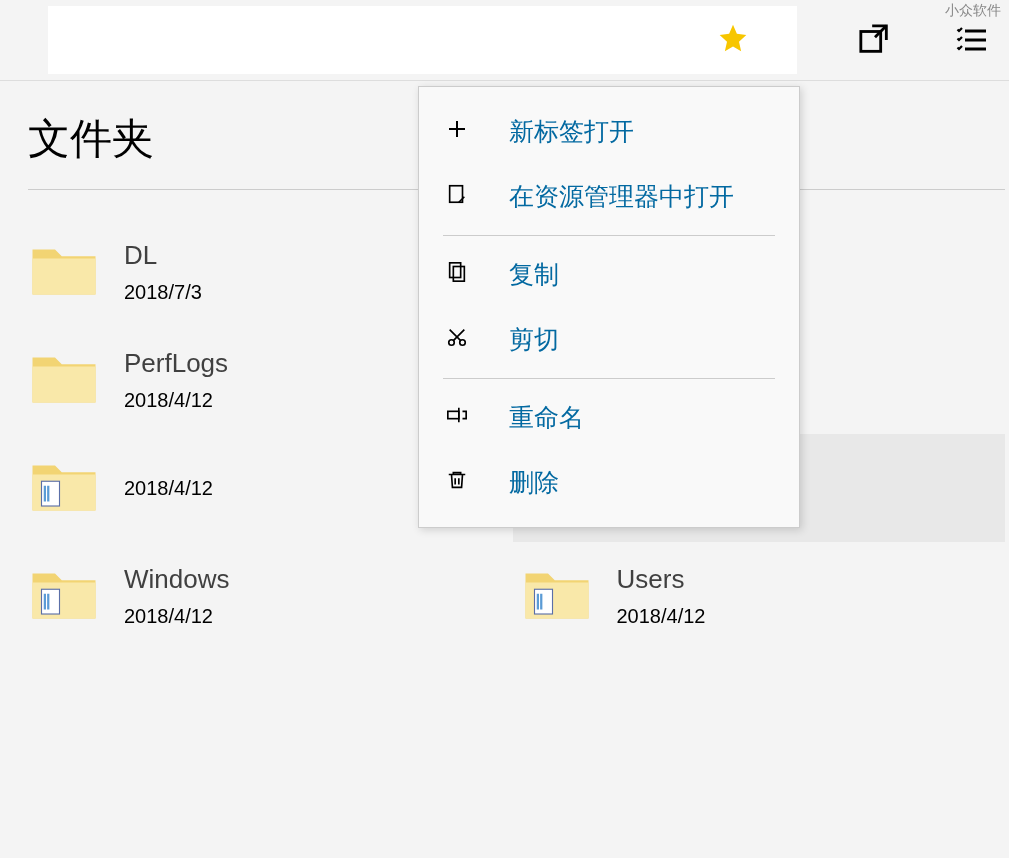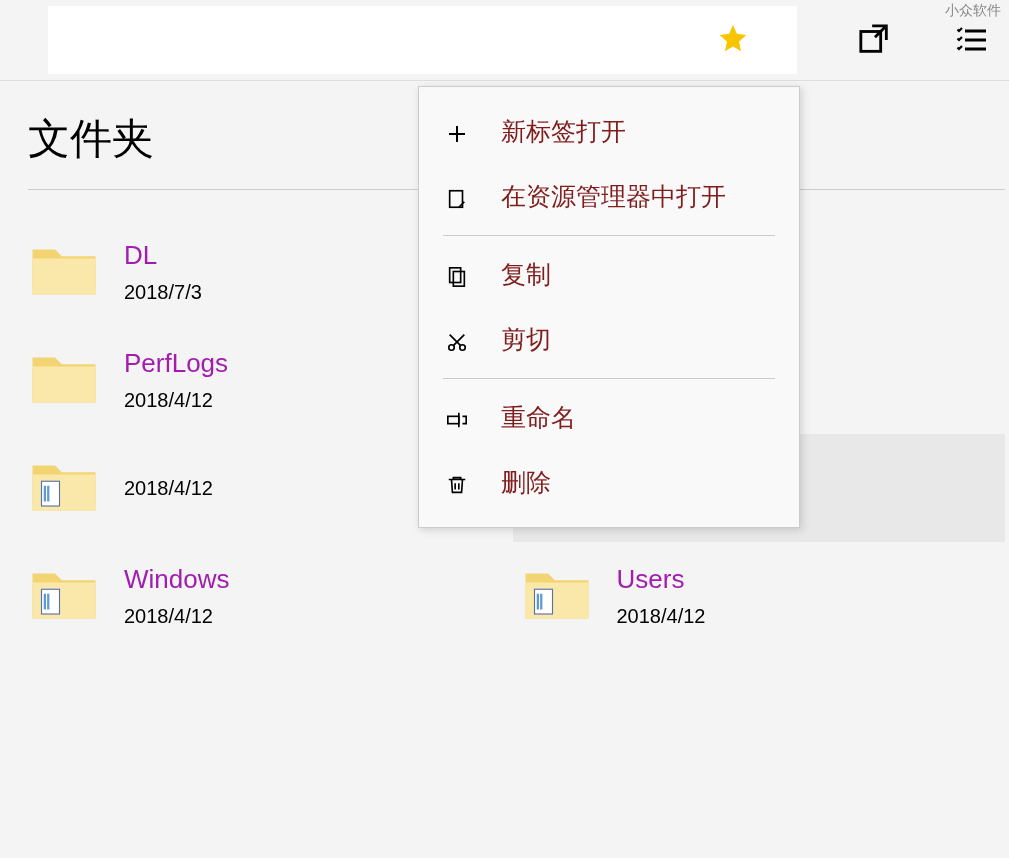--- a/index.html
+++ b/index.html
@@ -109,47 +109,47 @@
       flex-shrink: 0;
     }
     .folder-info {
       display: flex;
       flex-direction: column;
       gap: 10px;
     }
     .folder-name {
       font-size: 26px;
       font-weight: 400;
-      color: #a21caf;
+      color: #404040;
     }
     .folder-date {
       font-size: 20px;
       color: #000000;
     }
     
     
     .context-menu {
       position: absolute;
       top: 86px;
       left: 418px;
       width: 382px;
       background: #f9f9f9;
       border: 1px solid #ccc;
       box-shadow: 2px 2px 8px rgba(0,0,0,0.15);
       padding: 12px 0;
       z-index: 100;
     }
     .menu-item {
       display: flex;
-      align-items: flex-end;
+      align-items: flex-start;
       padding: 16px 24px;
-      gap: 30px;
+      gap: 38px;
       cursor: pointer;
       font-size: 25px;
-      color: #7f1d1d;
+      color: #0369a1;
     }
     .menu-icon {
       width: 28px;
       height: 28px;
       display: flex;
       align-items: center;
       justify-content: center;
       flex-shrink: 0;
     }
     .menu-divider {

